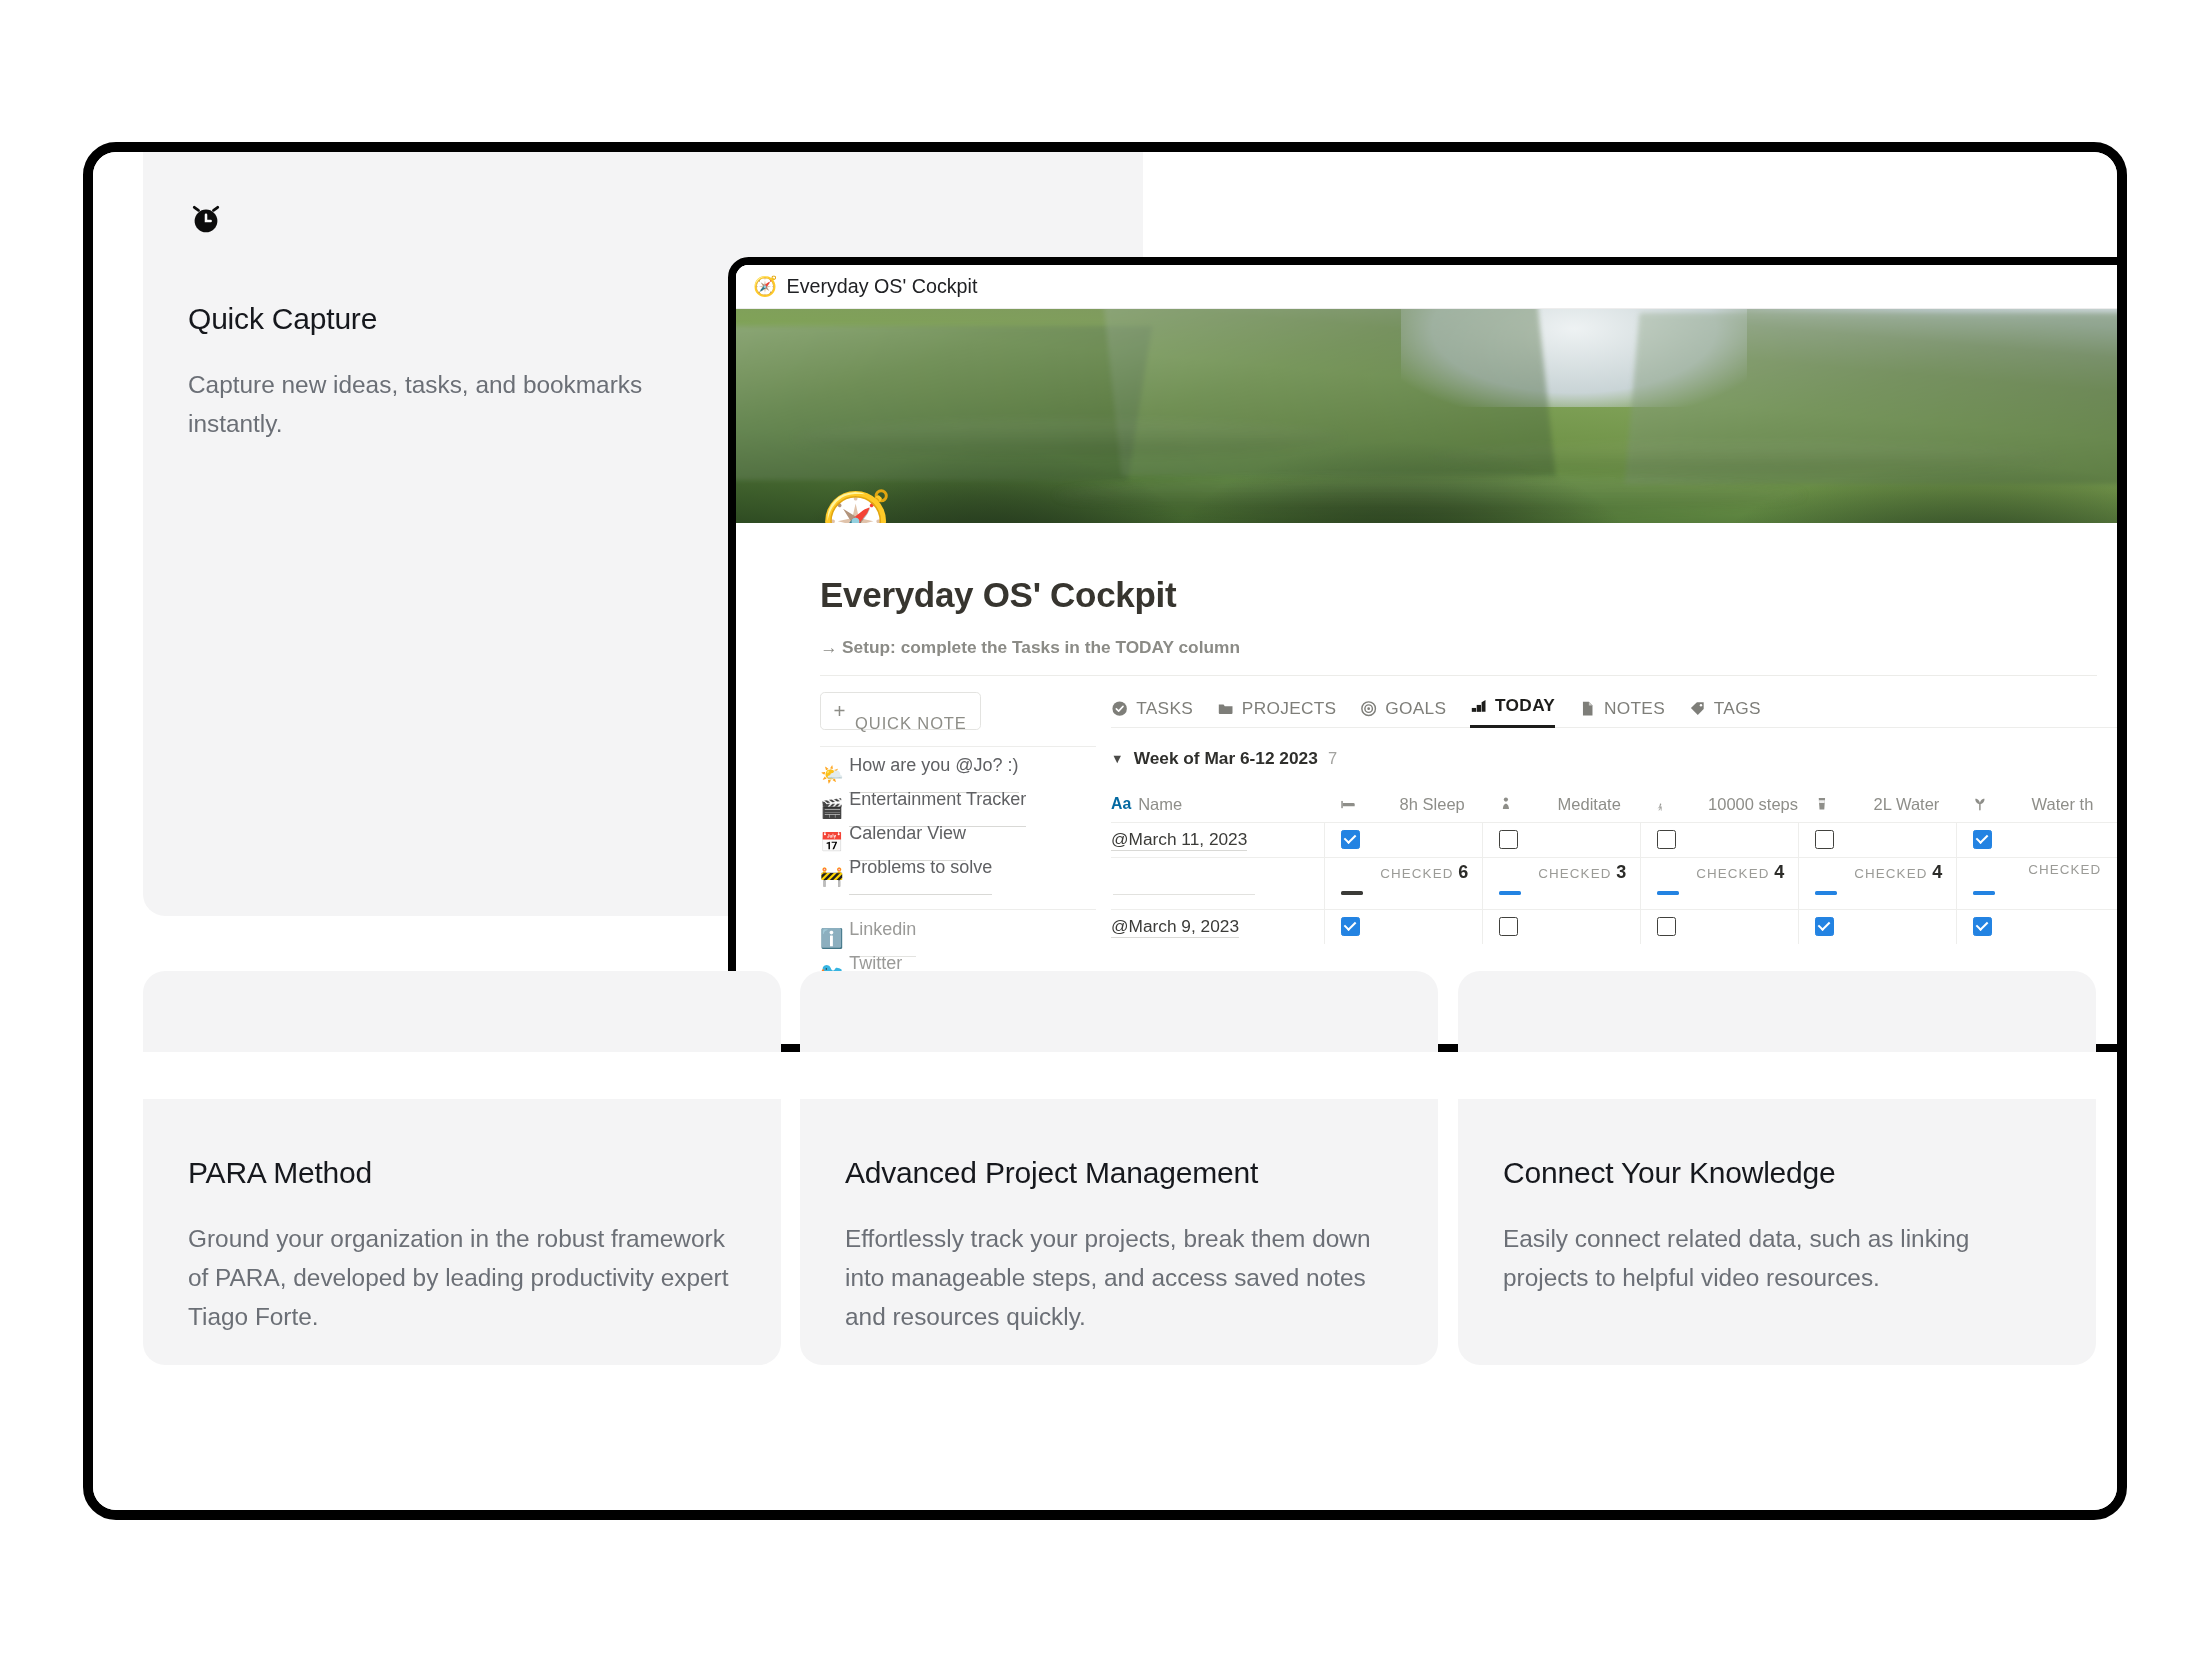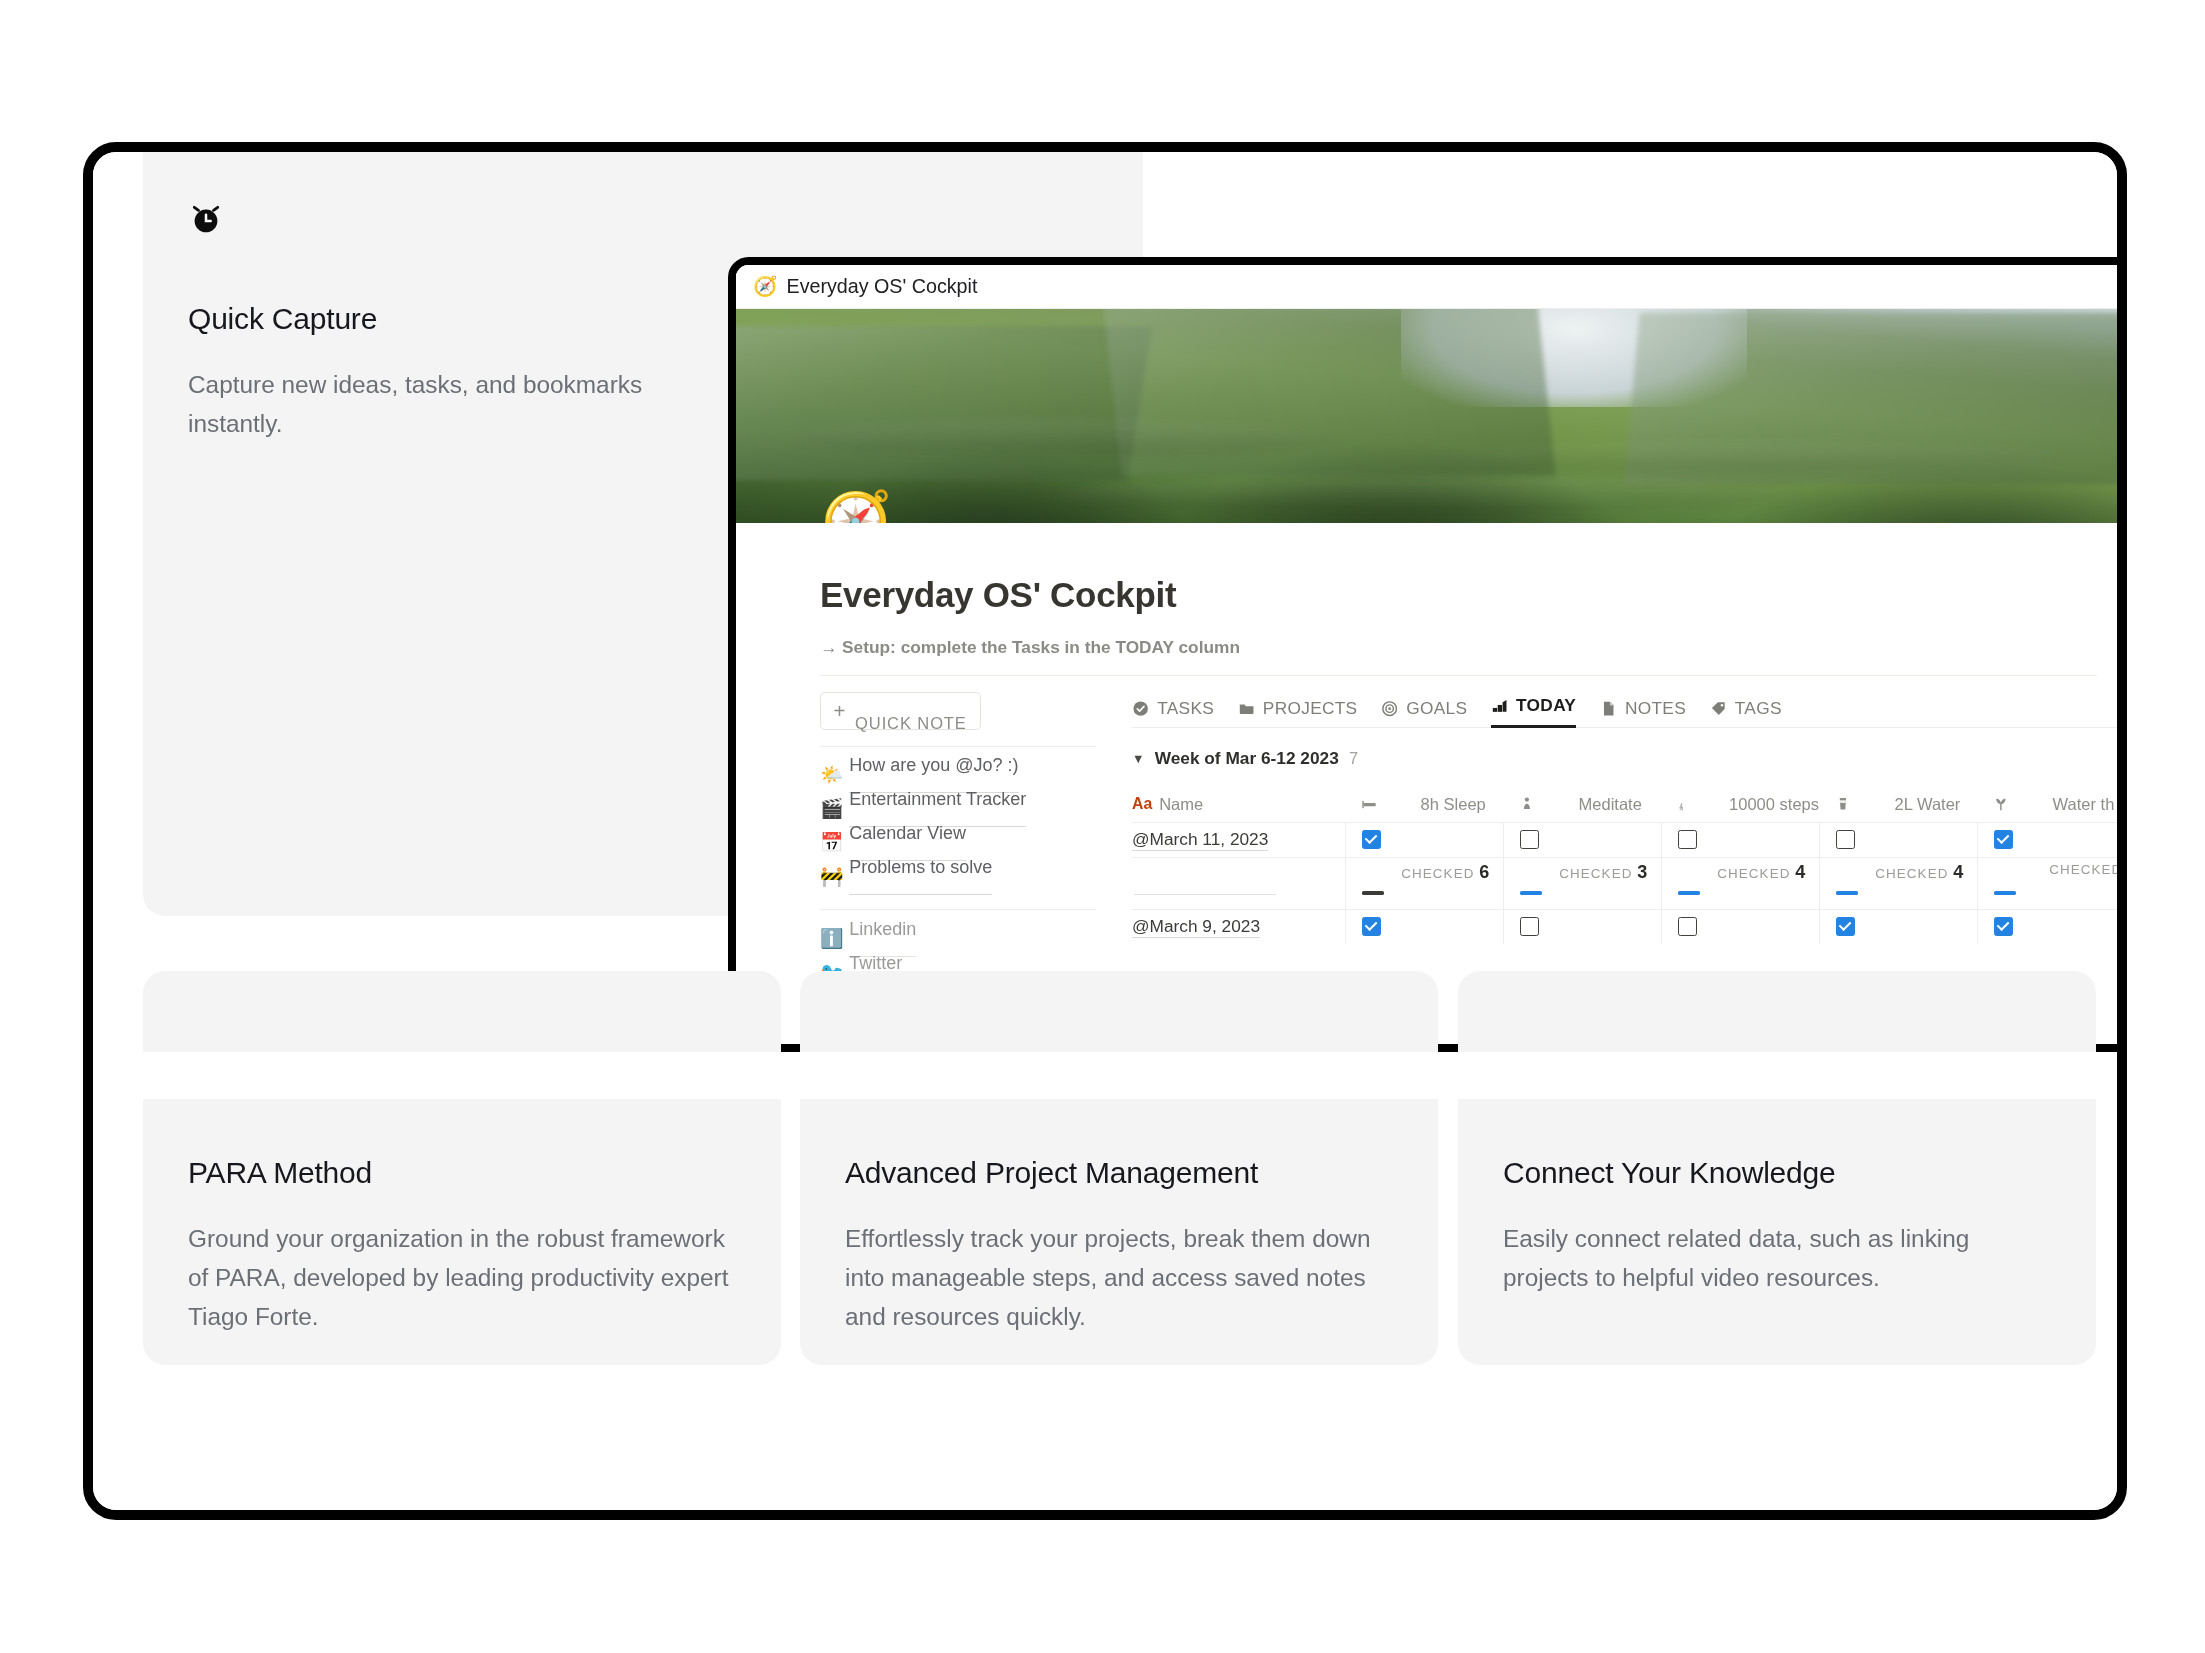--- a/index.html
+++ b/index.html
@@ -149,21 +149,21 @@
     color: #8b8b86;
   }
   #title-divider {
     margin: 17.3px 84px 0 84px;
     height: 0.8px; background: #ecece9;
   }
 
   
   #content-cols { display: flex; margin-top: 15.8px; }
   #left-col { width: 276px; margin-left: 84px; }
-  #right-col { flex: 1; margin-left: 36px; }
+  #right-col { flex: 1; margin-left: 15px; }
 
   #quick-note-btn {
     width: 161px; height: 38px;
     border: 0.8px solid #e3e3e0;
     border-radius: 4.7px;
     display: flex; align-items: center; gap: 9.5px;
     padding-left: 12.6px;
     background: #fff;
   }
   #quick-note-btn .plus { font-size: 20.5px; color: #8d8d87; line-height: 1; font-weight: 300;}
@@ -202,21 +202,21 @@
   #group-header .gcount { font-size: 16.5px; color: #a3a3a0; }
 
   
   #habits-table { margin-top: 17.3px; width: 1016px; }
   .th-row { display: flex; height: 35px; align-items: center; }
   .th-cell {
     display: flex; align-items: center; gap: 7px;
     font-size: 16.5px; color: #8e8e89; white-space: nowrap;
   }
   .th-cell .hicon { width: 15.8px; height: 15.8px; display:block; }
-  .th-cell .aa { font-size: 15.8px; color: #c2410c; font-weight: 600; }
+  .th-cell .aa { font-size: 15.8px; color: #0369a1; font-weight: 600; }
   .col-name { width: 213px; }
   .col-hab  { width: 158px; padding-left: 15.8px; gap: 44px; }
 
   .tr-row { display: flex; height: 35px; align-items: center; border-top: 0.8px solid #eeeeec; }
   .td-name {
     width: 213px; font-size: 17.3px; color: #3b3b38;
   }
   .td-name span { border-bottom: 0.8px solid #d9d9d6; padding-bottom: 0.8px; }
   .td-hab { width: 158px; padding-left: 15.8px; border-left: 0.8px solid #eeeeec; height:100%; display:flex; align-items:center;}
   .cb {

